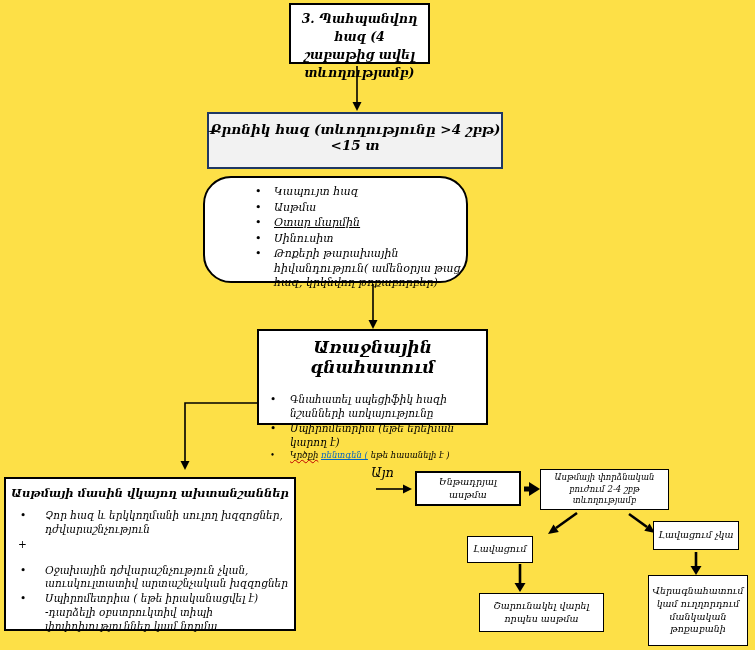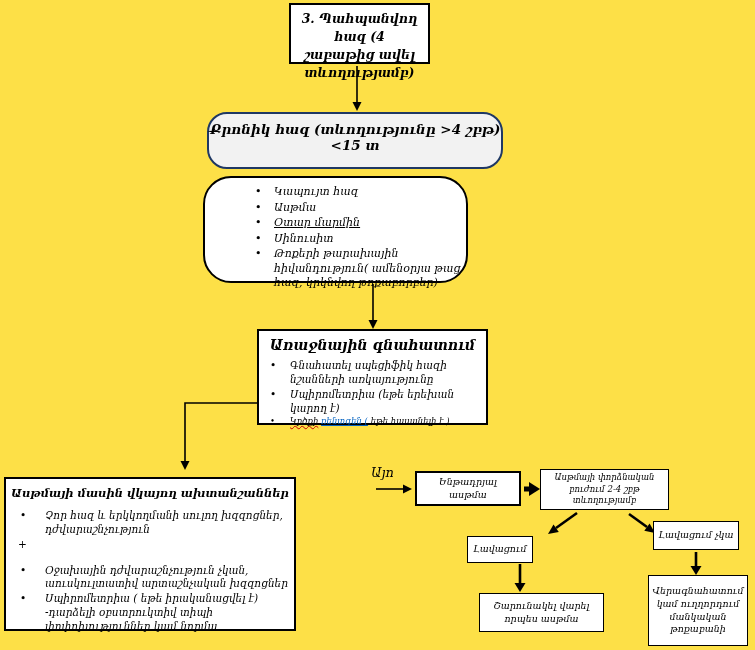--- a/index.html
+++ b/index.html
@@ -11,21 +11,21 @@
   .box{position:absolute;box-sizing:border-box;background:#fff;border:2px solid #000;}
   .center{display:flex;align-items:center;justify-content:center;text-align:center;}
   .top-box{left:289px;top:3px;width:141px;height:61px;border-width:2.5px;
     font-weight:bold;font-size:12.5px;line-height:1.45;text-align:center;padding:5px 6px;}
   .chronic-box{left:207px;top:112px;width:296px;height:57px;border-width:2.5px;
     font-weight:bold;font-size:13.5px;text-align:center;padding-top:7px;}
   .diff-box{left:203px;top:176px;width:265px;height:107px;font-size:11px;padding-top:7px;border-radius:28px;}
   .primary-box{left:257px;top:329px;width:231px;height:96px;font-size:10.5px;padding-top:6px;}
   .signs-box{left:4px;top:477px;width:292px;height:154px;font-size:10.5px;padding-top:7px;}
   .box-title{font-weight:bold;text-align:center;display:block;}
-  .primary-box .box-title{font-size:14px;margin-bottom:6px;}
+  .primary-box .box-title{font-size:17px;margin-bottom:16px;}
   .signs-box .box-title{font-size:11.5px;margin-bottom:9px;}
   ul.blist{list-style:none;margin:0;padding:0;}
   ul.blist li{position:relative;line-height:1.32;margin-bottom:1px;}
   ul.blist li::before{content:"\2022";position:absolute;}
   .diff-box li{padding-left:69px;}
   .diff-box li::before{left:50px;}
   .primary-box li{padding-left:31px;line-height:1.3;}
   .primary-box li::before{left:11px;}
   .signs-box li{padding-left:39px;}
   .signs-box li::before{left:14px;}
@@ -96,21 +96,21 @@
     <g stroke="#000" fill="#000">
       <line x1="696" y1="552" x2="696" y2="567" stroke-width="2.6"></line>
       <polygon points="690.5,566 701.5,566 696,575" stroke="none"></polygon>
     </g>
   </svg>
 
   <div class="box top-box">
     <span>3. Պահպանվող հազ (4 շաբաթից ավել տևողությամբ)</span>
   </div>
 
-  <div class="box chronic-box" style="border-color:#1f3864;background:#f2f2f2;border-radius:20px;">
+  <div class="box chronic-box" style="border-color:#1f3864;background:#f2f2f2;">
     <span>Քրոնիկ հազ (տևողությունը &gt;4 շբթ) &lt;15 տ</span>
   </div>
 
   <div class="box diff-box">
     <ul class="blist">
       <li>
         <span>Կապույտ հազ</span></li>
       <li>
         <span>Ասթմա</span></li>
       <li>

